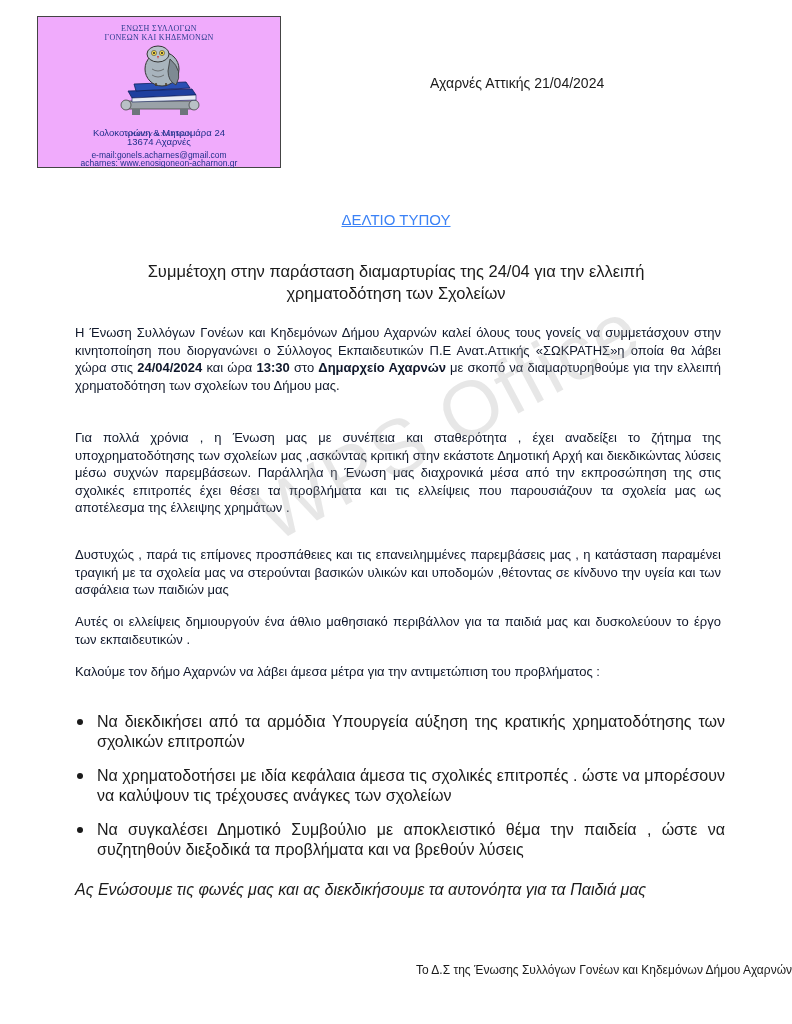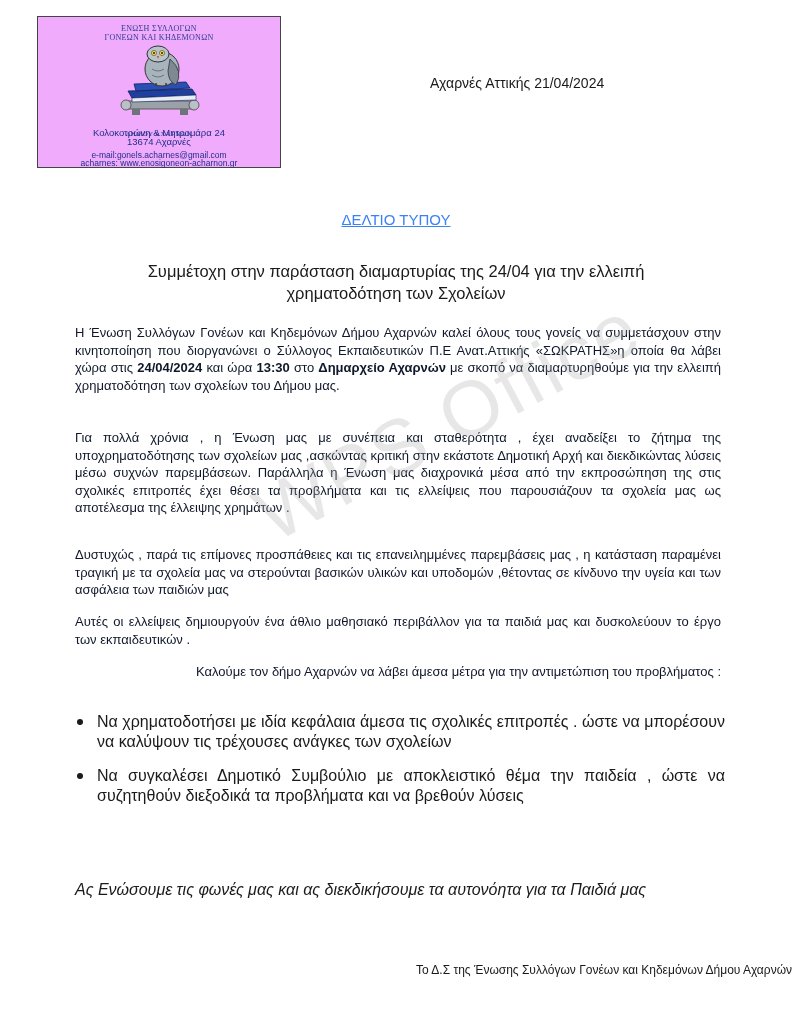--- a/index.html
+++ b/index.html
@@ -28,21 +28,21 @@
 
     .headline { position: absolute; left: 80px; width: 632px; top: 260px; text-align: center;
       font-size: 16.5px; line-height: 22px; color: #1a1a1a; }
 
     .para { position: absolute; left: 75px; width: 646px; font-size: 13px; line-height: 17.5px;
       text-align: justify; color: #0f172a; }
     .p1 { top: 324px; }
     .p2 { top: 429px; }
     .p3 { top: 546px; }
     .p4 { top: 613px; }
-    .p5 { top: 663px; text-align: right; }
+    .p5 { top: 663px; text-align: left; }
     .para b { font-weight: bold; }
 
     .bullets { position: absolute; left: 75px; width: 650px; top: 712px; margin: 0; padding: 0; list-style: none; }
     .bullet { position: relative; padding-left: 22px; font-size: 16px; line-height: 20px; text-align: justify;
       margin-bottom: 14px; color: #1a1a1a; }
     .bullet-dot { position: absolute; left: 2px; top: 7px; width: 6px; height: 6px; border-radius: 50%; background: #1a1a1a; }
 
     .closing { position: absolute; left: 75px; width: 650px; top: 880px; font-size: 16px; line-height: 20px;
       font-style: italic; color: #1a1a1a; }
 
@@ -102,20 +102,21 @@
 </div>
 
 <div class="para p1"><span>Η Ένωση Συλλόγων Γονέων και Κηδεμόνων Δήμου Αχαρνών καλεί όλους τους  γονείς να συμμετάσχουν στην κινητοποίηση  που διοργανώνει ο Σύλλογος Εκπαιδευτικών Π.Ε Ανατ.Αττικής «ΣΩΚΡΑΤΗΣ»η οποία θα λάβει χώρα στις </span><b>24/04/2024</b><span> και ώρα </span><b>13:30</b><span> στο </span><b>Δημαρχείο Αχαρνών</b><span> με σκοπό να διαμαρτυρηθούμε για την ελλειπή χρηματοδότηση των σχολείων του Δήμου μας.</span></div>
 
 <div class="para p2"> Για πολλά χρόνια , η Ένωση μας με συνέπεια και σταθερότητα , έχει αναδείξει το ζήτημα της υποχρηματοδότησης των σχολείων μας ,ασκώντας κριτική στην εκάστοτε Δημοτική Αρχή και διεκδικώντας λύσεις μέσω συχνών παρεμβάσεων. Παράλληλα η Ένωση μας διαχρονικά μέσα από την εκπροσώπηση της στις σχολικές επιτροπές έχει θέσει τα προβλήματα και τις ελλείψεις που παρουσιάζουν τα σχολεία μας ως αποτέλεσμα της έλλειψης χρημάτων .</div>
 <div class="para p3"> Δυστυχώς , παρά τις επίμονες προσπάθειες και τις επανειλημμένες παρεμβάσεις μας , η κατάσταση παραμένει τραγική με τα σχολεία μας να στερούνται βασικών υλικών και υποδομών ,θέτοντας σε κίνδυνο την υγεία και των ασφάλεια των παιδιών μας</div>
 <div class="para p4">Αυτές οι ελλείψεις δημιουργούν ένα άθλιο μαθησιακό περιβάλλον για τα παιδιά μας και δυσκολεύουν το έργο των εκπαιδευτικών .</div>
 <div class="para p5">Καλούμε τον δήμο Αχαρνών να λάβει άμεσα μέτρα για την αντιμετώπιση του προβλήματος :</div>
 
 <ul class="bullets">
+  <li class="bullet"><span class="bullet-dot"></span><span>Να διεκδικήσει από τα αρμόδια Υπουργεία αύξηση της κρατικής χρηματοδότησης των σχολικών επιτροπών</span></li>
   <li class="bullet"><span class="bullet-dot"></span><span>Να χρηματοδοτήσει με ιδία κεφάλαια  άμεσα τις σχολικές επιτροπές . ώστε να μπορέσουν να καλύψουν τις τρέχουσες ανάγκες των σχολείων</span></li>
   <li class="bullet"><span class="bullet-dot"></span><span>Να συγκαλέσει Δημοτικό Συμβούλιο με αποκλειστικό θέμα την παιδεία , ώστε να συζητηθούν διεξοδικά τα προβλήματα και να βρεθούν λύσεις</span></li>
 </ul>
 
 <div class="closing">Ας Ενώσουμε τις φωνές μας και ας διεκδικήσουμε τα αυτονόητα για τα Παιδιά μας</div>
 
 <div class="signature">Το Δ.Σ της Ένωσης Συλλόγων Γονέων και Κηδεμόνων Δήμου Αχαρνών</div>
 
 <div class="watermark">WPS Office</div>
 

